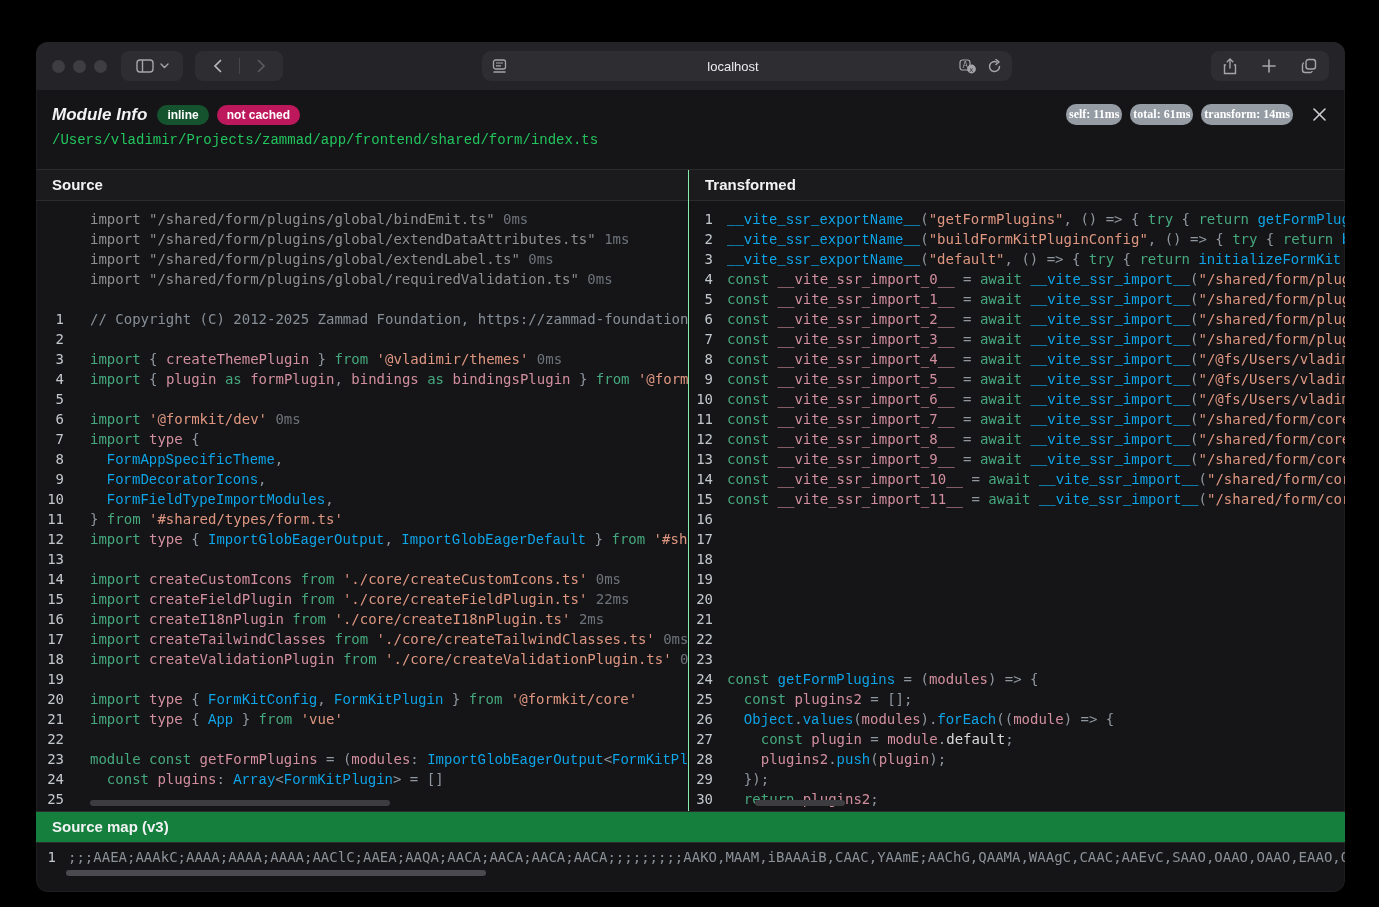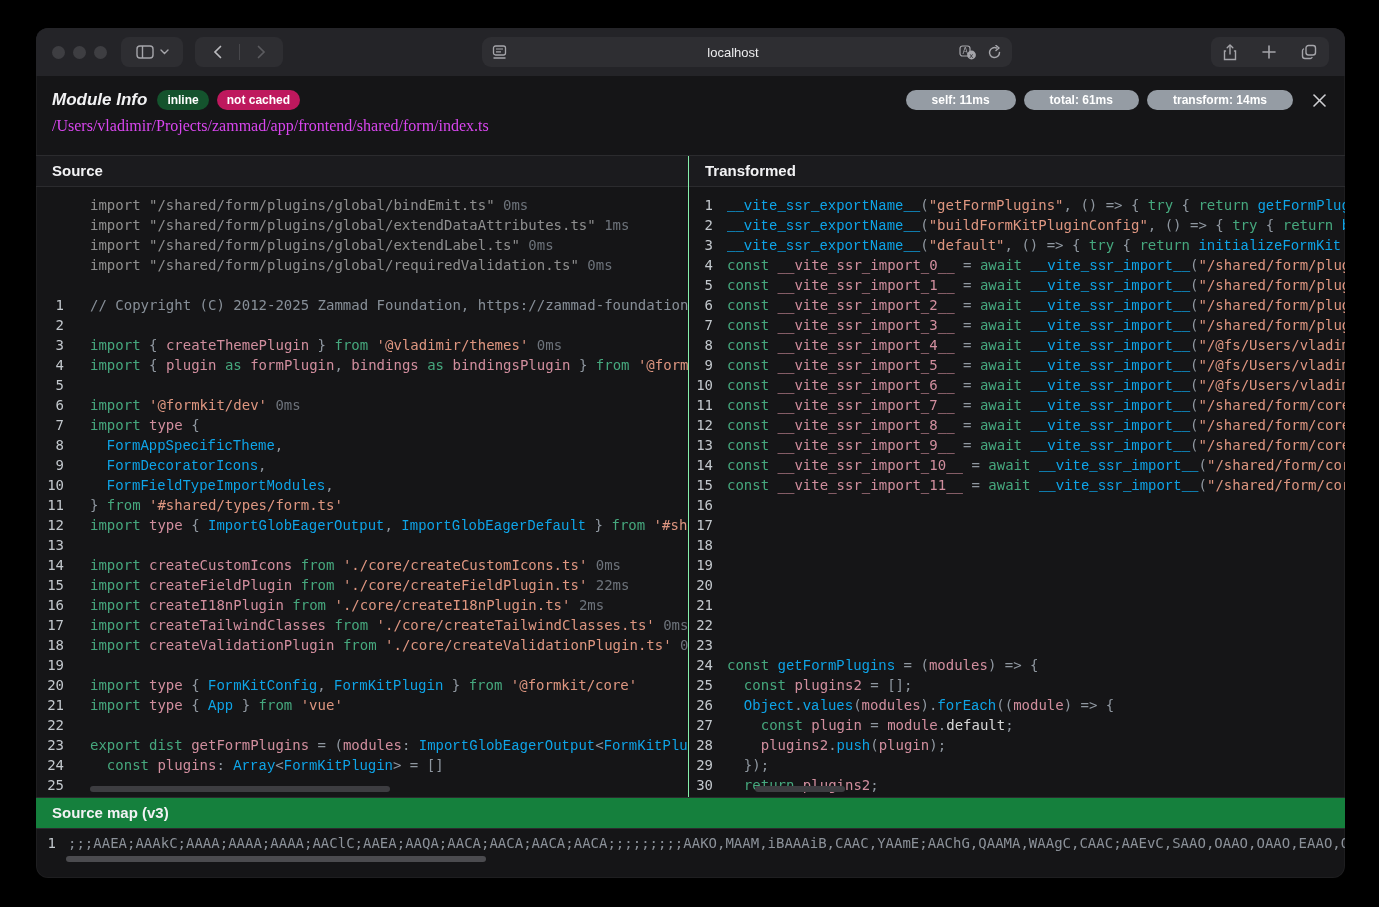--- a/index.html
+++ b/index.html
@@ -1,18 +1,18 @@
 <!DOCTYPE html>
 <html><head>
 <meta charset="utf-8">
 <style>
   * { margin:0; padding:0; box-sizing:border-box; }
   html,body { width:1379px; height:907px; background:#000; font-family:"Liberation Sans", sans-serif; overflow:hidden; }
 
-  #window { position:absolute; left:36px; top:28px; width:1309px; height:850px;
+  #window { position:absolute; left:36px; top:42px; width:1309px; height:850px;
     background:#151517; border-radius:12px; overflow:hidden;
     box-shadow: inset 0 0 0 1px rgba(255,255,255,0.04); }
 
   
   .toolbar { height:48px; background:#242428; display:flex; align-items:center; padding:0 16px; }
   .tl-group { display:flex; gap:8px; margin-right:14px; }
   .tl { width:13px; height:13px; border-radius:50%; background:#3e3e42; }
   .pill { background:#2e2e32; border-radius:8px; height:30px; display:flex; align-items:center; justify-content:center; }
   .sidebar-pill { width:62px; gap:6px; margin-right:12px; }
   .nav-pill { width:88px; }
@@ -23,23 +23,23 @@
   .addressbar .url { flex:1; text-align:center; color:#ececee; font-size:13px; }
   .right-pill { width:118px; gap:0; justify-content:space-around; }
   svg.icon { display:block; }
 
   
   .module-header { height:79px; padding:14px 16px 0; }
   .mh-row { display:flex; align-items:center; }
   .mh-title { font-size:17px; font-weight:bold; color:#f2f2f4; margin-right:10px;font-style:italic; }
   .badge { font-size:12px; font-weight:bold; color:#fff; border-radius:10px; padding:3px 10px; margin-right:8px; }
   .stats { margin-left:auto; display:flex; gap:8px; align-items:center; }
-  .stat-pill { background:#959ca4; color:#fff; font-size:12px; font-weight:bold; border-radius:10px; padding:3px 26px; }
+  .stat-pill { background:#959ca4; color:#fff; font-size:12px; font-weight:bold; border-radius:10px; padding:3px 3px;font-family:Liberation Serif, serif; }
   .close-btn { margin-left:16px; width:20px; height:20px; display:flex; align-items:center; justify-content:center; cursor:pointer; }
-  .file-path { margin-top:7px; font-family:Liberation Serif, serif; font-size:16px; color:#d946ef; white-space:nowrap; }
+  .file-path { margin-top:7px; font-family:Liberation Mono, monospace; font-size:14px; color:#22c55e; white-space:nowrap; }
 
   
   .panels { display:flex; border-top:1px solid #2b2b2e; height:642px; }
   .panel { overflow:hidden; position:relative; }
   .panel.left { width:653px; border-right:1px solid #86efac; }
   .panel.right { flex:1; }
   .panel-header { height:31px; line-height:30px; padding:0 16px; font-size:15px; font-weight:bold; color:#f2f2f4; background:#1b1b1e; border-bottom:1px solid #2b2b2e; }
   .code { position:relative; padding-top:8px; height:611px; overflow:hidden;
     font-family:"DejaVu Sans Mono", monospace; font-size:14px; line-height:20px; }
   .code-line { display:flex; height:20px; white-space:pre; }
@@ -185,21 +185,21 @@
           <div class="code-line"><span class="ln">13</span><span class="code-text"></span></div>
           <div class="code-line"><span class="ln">14</span><span class="code-text"><span class="tk-k">import</span><span class="tk-id"> createCustomIcons</span><span class="tk-k"> from</span><span class="tk-s"> './core/createCustomIcons.ts'</span><span class="tk-t"> 0ms</span></span></div>
           <div class="code-line"><span class="ln">15</span><span class="code-text"><span class="tk-k">import</span><span class="tk-id"> createFieldPlugin</span><span class="tk-k"> from</span><span class="tk-s"> './core/createFieldPlugin.ts'</span><span class="tk-t"> 22ms</span></span></div>
           <div class="code-line"><span class="ln">16</span><span class="code-text"><span class="tk-k">import</span><span class="tk-id"> createI18nPlugin</span><span class="tk-k"> from</span><span class="tk-s"> './core/createI18nPlugin.ts'</span><span class="tk-t"> 2ms</span></span></div>
           <div class="code-line"><span class="ln">17</span><span class="code-text"><span class="tk-k">import</span><span class="tk-id"> createTailwindClasses</span><span class="tk-k"> from</span><span class="tk-s"> './core/createTailwindClasses.ts'</span><span class="tk-t"> 0ms</span></span></div>
           <div class="code-line"><span class="ln">18</span><span class="code-text"><span class="tk-k">import</span><span class="tk-id"> createValidationPlugin</span><span class="tk-k"> from</span><span class="tk-s"> './core/createValidationPlugin.ts'</span><span class="tk-t"> 0ms</span></span></div>
           <div class="code-line"><span class="ln">19</span><span class="code-text"></span></div>
           <div class="code-line"><span class="ln">20</span><span class="code-text"><span class="tk-k">import</span><span class="tk-id"> type</span><span class="tk-p"> { </span><span class="tk-ty">FormKitConfig</span><span class="tk-p">, </span><span class="tk-ty">FormKitPlugin</span><span class="tk-p"> } </span><span class="tk-k">from</span><span class="tk-s"> '@formkit/core'</span></span></div>
           <div class="code-line"><span class="ln">21</span><span class="code-text"><span class="tk-k">import</span><span class="tk-id"> type</span><span class="tk-p"> { </span><span class="tk-ty">App</span><span class="tk-p"> } </span><span class="tk-k">from</span><span class="tk-s"> 'vue'</span></span></div>
           <div class="code-line"><span class="ln">22</span><span class="code-text"></span></div>
-          <div class="code-line"><span class="ln">23</span><span class="code-text"><span class="tk-k">export dist</span><span class="tk-id"> getFormPlugins</span><span class="tk-p"> = (</span><span class="tk-id">modules</span><span class="tk-p">: </span><span class="tk-ty">ImportGlobEagerOutput</span><span class="tk-p">&lt;</span><span class="tk-ty">FormKitPlugin</span></span></div>
+          <div class="code-line"><span class="ln">23</span><span class="code-text"><span class="tk-k">module const</span><span class="tk-id"> getFormPlugins</span><span class="tk-p"> = (</span><span class="tk-id">modules</span><span class="tk-p">: </span><span class="tk-ty">ImportGlobEagerOutput</span><span class="tk-p">&lt;</span><span class="tk-ty">FormKitPlugin</span></span></div>
           <div class="code-line"><span class="ln">24</span><span class="code-text"><span class="tk-p">  </span><span class="tk-k">const</span><span class="tk-id"> plugins</span><span class="tk-p">: </span><span class="tk-ty">Array</span><span class="tk-p">&lt;</span><span class="tk-ty">FormKitPlugin</span><span class="tk-p">&gt; = []</span></span></div>
           <div class="code-line"><span class="ln">25</span><span class="code-text"></span></div>
         </div>
       <div class="hthumb thumb-src"></div>
     </div>
     <div class="panel right">
       <div class="panel-header">Transformed</div>
       <div class="code" id="transformed-code">
           <div class="code-line"><span class="ln">1</span><span class="code-text"><span class="tk-ty">__vite_ssr_exportName__</span><span class="tk-p">(</span><span class="tk-s">"getFormPlugins"</span><span class="tk-p">, () =&gt; { </span><span class="tk-k">try</span><span class="tk-p"> { </span><span class="tk-k">return</span><span class="tk-ty"> getFormPlugins</span></span></div>
           <div class="code-line"><span class="ln">2</span><span class="code-text"><span class="tk-ty">__vite_ssr_exportName__</span><span class="tk-p">(</span><span class="tk-s">"buildFormKitPluginConfig"</span><span class="tk-p">, () =&gt; { </span><span class="tk-k">try</span><span class="tk-p"> { </span><span class="tk-k">return</span><span class="tk-ty"> buildFormKitPluginConfig</span></span></div>

